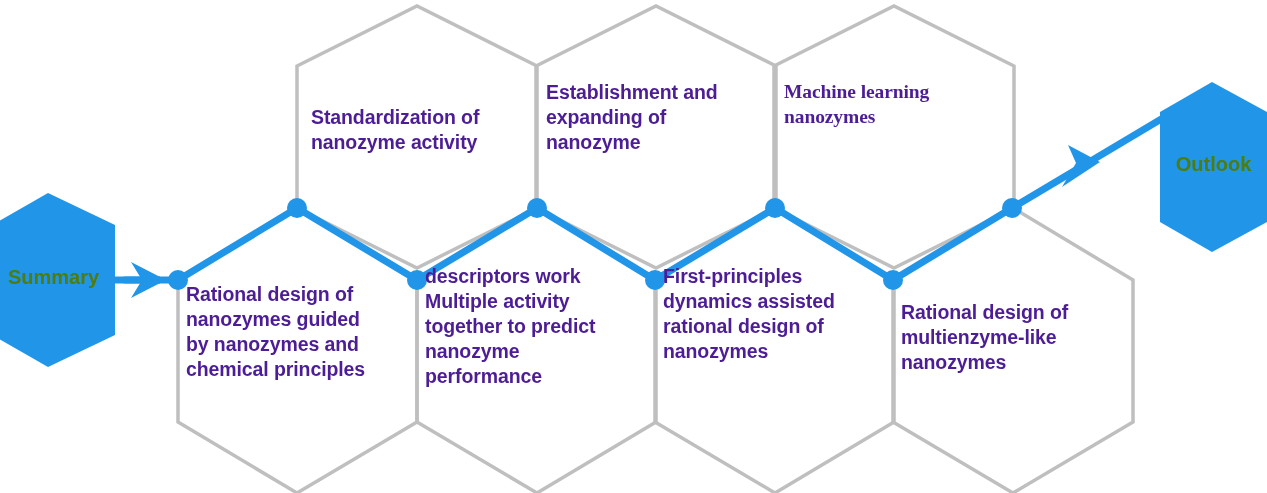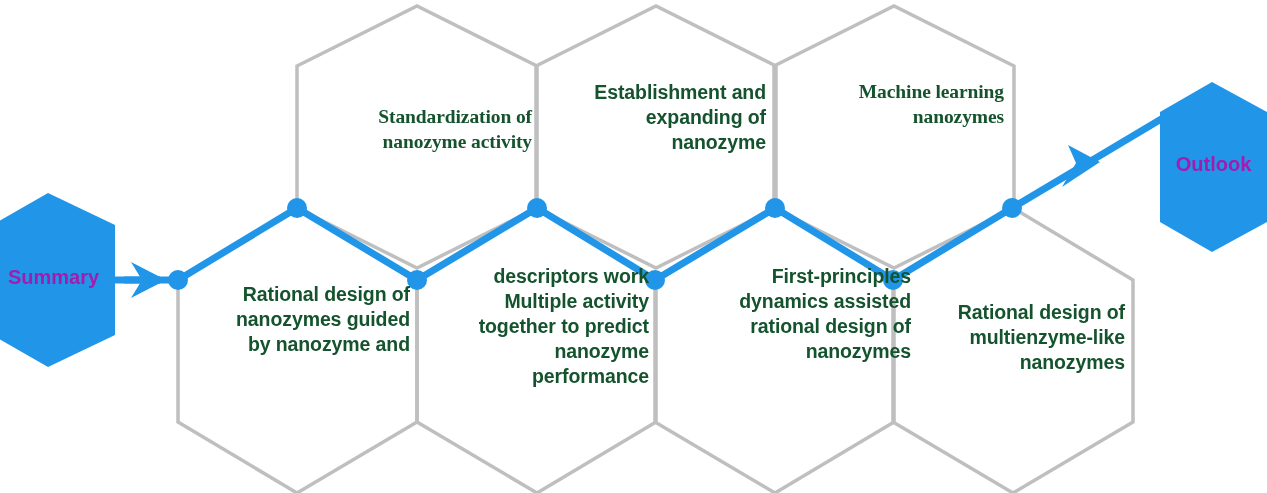--- a/index.html
+++ b/index.html
@@ -1,23 +1,23 @@
 <!DOCTYPE html>
 <html><head>
 <meta charset="utf-8">
 <style>
   html,body{margin:0;padding:0;background:#ffffff;}
   body{width:1267px;height:493px;overflow:hidden;
        font-family:"Liberation Sans","DejaVu Sans",sans-serif;}
   #stage{position:relative;width:1267px;height:493px;background:#fff;}
   #stage svg{position:absolute;left:0;top:0;}
-  .celllabel{position:absolute;text-align:right;color:#14532d;
+  .celllabel{position:absolute;text-align:left;color:#4c1d95;
              font-weight:bold;font-size:19.5px;line-height:1.28;
              letter-spacing:-0.1px;pointer-events:none;}
-  .endlabel{position:absolute;text-align:center;color:#a21caf;
+  .endlabel{position:absolute;text-align:center;color:#4d7c0f;
             font-weight:bold;font-size:20px;line-height:1.2;}
 </style>
 </head>
 <body>
 
 <div id="stage">
 
   <svg width="1267" height="493" viewBox="0 0 1267 493">
 
     <g fill="none" stroke="#BFBFBF" stroke-width="3.5" stroke-linejoin="miter">
@@ -63,51 +63,52 @@
   </svg>
 
   <div class="endlabel" style="left:-8px;top:265px;width:123px;">
     <span>Summary</span>
   </div>
 
   <div class="endlabel" style="left:1160px;top:152px;width:107px;">
     <span>Outlook</span>
   </div>
 
-  <div class="celllabel" style="left:302px;top:105px;width:230px;font-family:Liberation Serif, serif;">
+  <div class="celllabel" style="left:311px;top:105px;width:230px;">
       <div>Standardization of</div>
       <div>nanozyme activity</div>
     </div>
 
   <div class="celllabel" style="left:546px;top:80px;width:220px;">
       <div>Establishment and</div>
       <div>expanding of</div>
       <div>nanozyme</div>
     </div>
 
   <div class="celllabel" style="left:784px;top:80px;width:220px;font-family:Liberation Serif, serif;">
       <div>Machine learning</div>
       <div>nanozymes</div>
     </div>
 
   <div class="celllabel" style="left:186px;top:282px;width:224px;">
       <div>Rational design of</div>
       <div>nanozymes guided</div>
-      <div>by nanozyme and</div>
+      <div>by nanozymes and</div>
+      <div>chemical principles</div>
     </div>
 
   <div class="celllabel" style="left:425px;top:264px;width:224px;">
       <div>descriptors work</div>
       <div>Multiple activity</div>
       <div>together to predict</div>
       <div>nanozyme</div>
       <div>performance</div>
     </div>
 
-  <div class="celllabel" style="left:687px;top:264px;width:224px;">
+  <div class="celllabel" style="left:663px;top:264px;width:224px;">
       <div>First-principles</div>
       <div>dynamics assisted</div>
       <div>rational design of</div>
       <div>nanozymes</div>
     </div>
 
   <div class="celllabel" style="left:901px;top:300px;width:224px;">
       <div>Rational design of</div>
       <div>multienzyme-like</div>
       <div>nanozymes</div>

